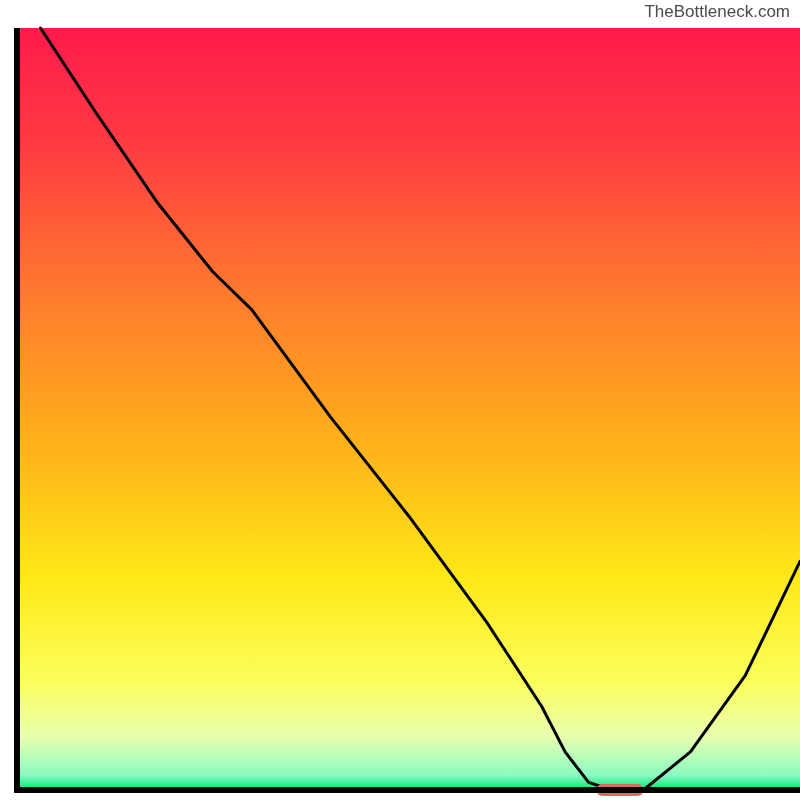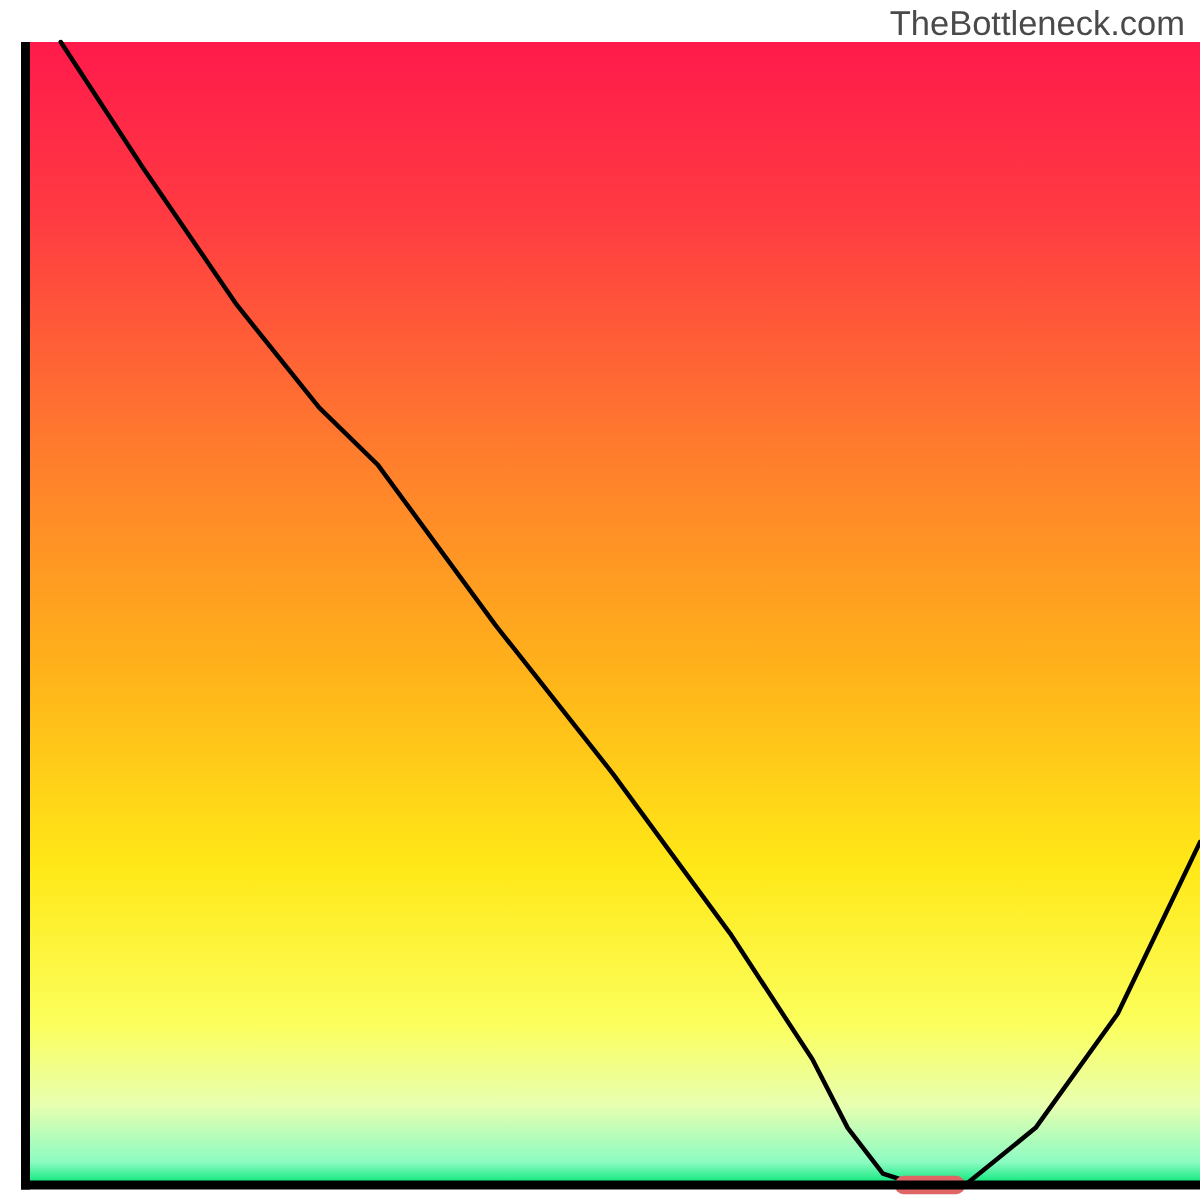--- a/index.html
+++ b/index.html
@@ -12,21 +12,21 @@
   }
   .frame {
     position: relative;
     width: 800px;
     height: 800px;
   }
   .watermark {
     position: absolute;
     top: 2px;
     right: 10px;
-    font-size: 23px;
+    font-size: 17px;
     font-weight: 500;
     color: #4a4a4a;
   }
   svg {
     display: block;
   }
 </style>
 </head>
 <body>
 

